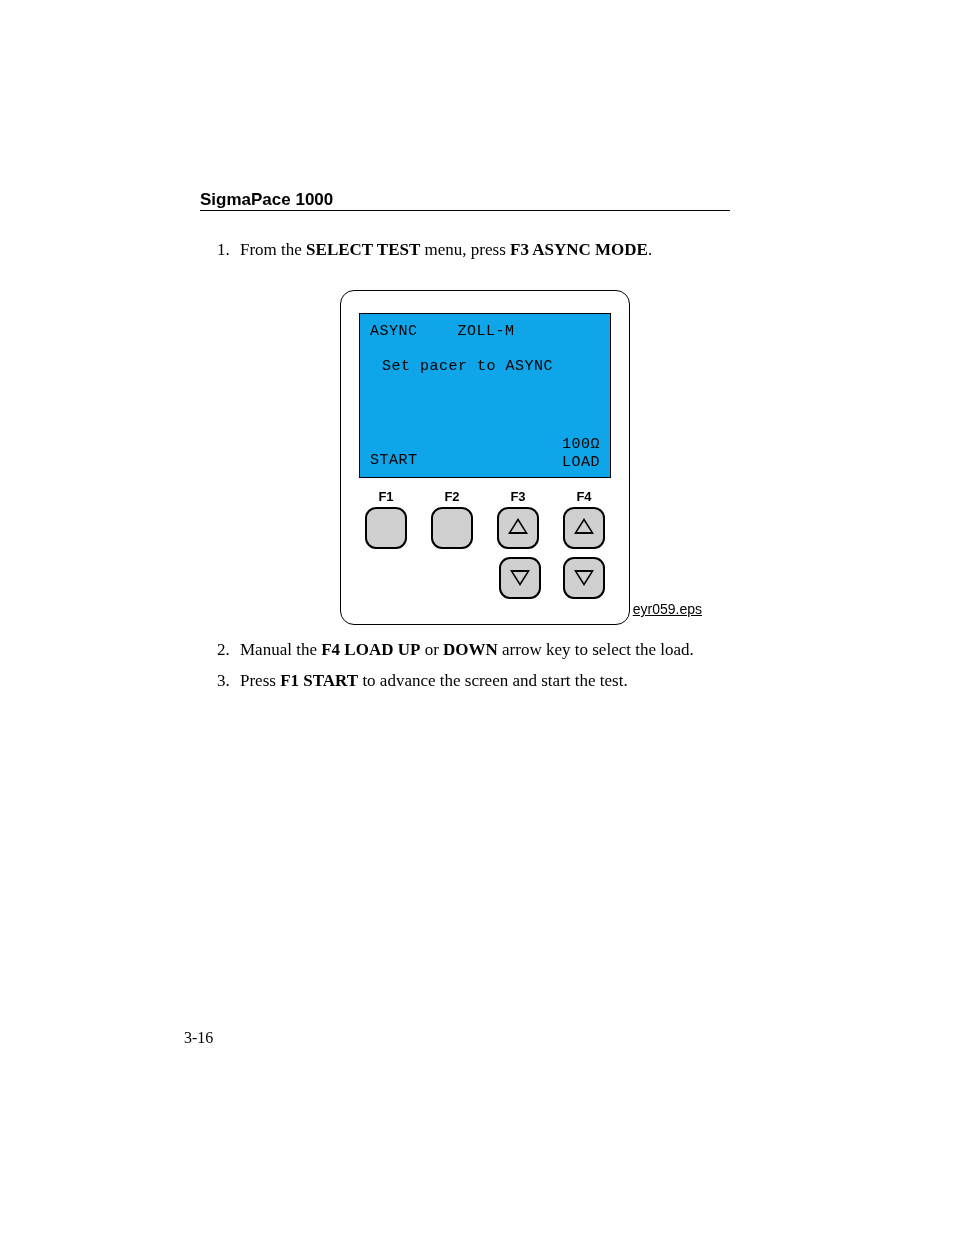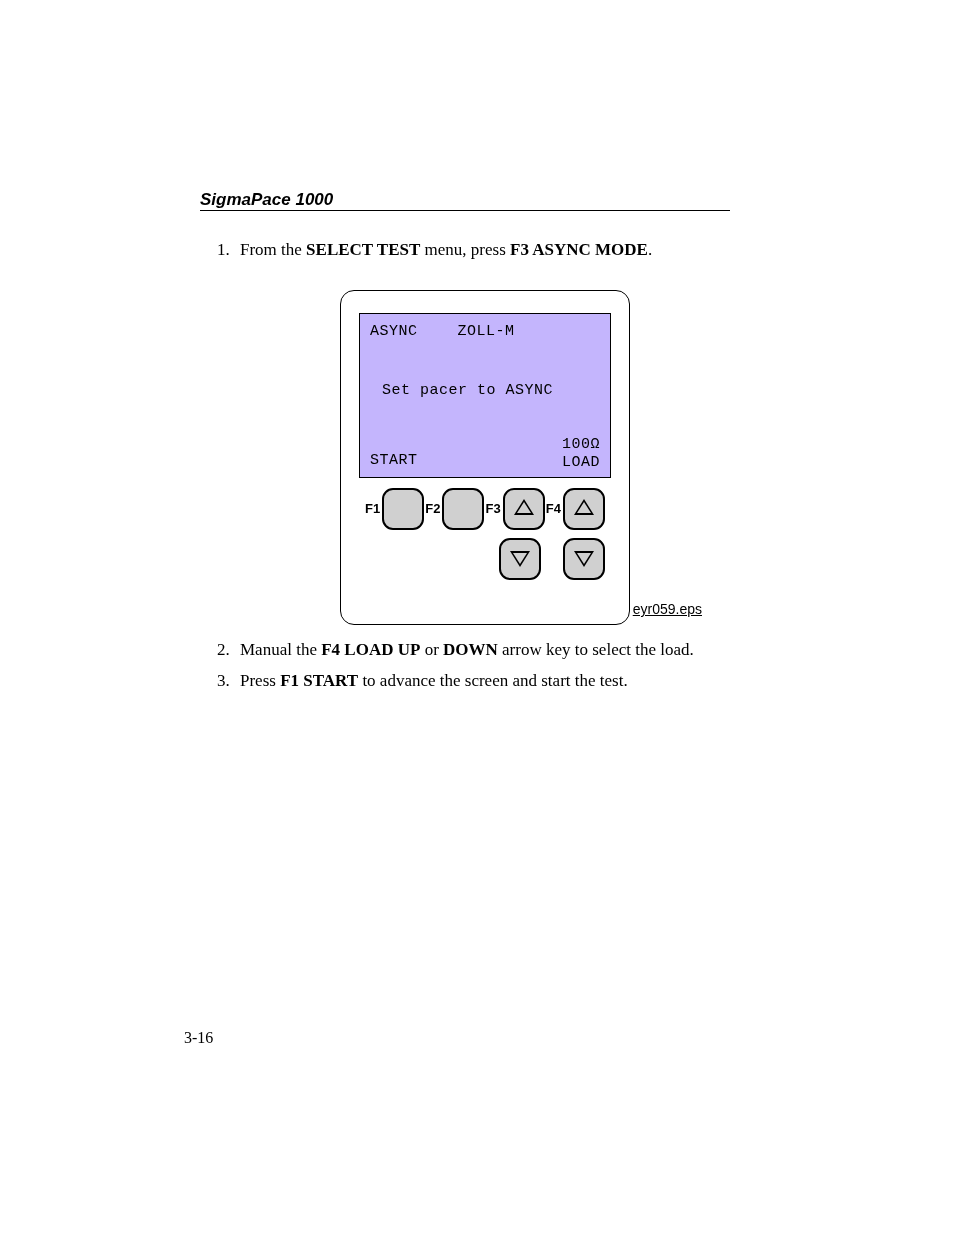--- a/index.html
+++ b/index.html
@@ -18,21 +18,20 @@
   }
   .content {
     position: absolute;
     left: 200px;
     top: 190px;
     width: 530px;
   }
   .header-title {
     font-family: Arial, Helvetica, sans-serif;
     font-weight: bold;
-    font-style: italic;
     font-size: 17px;
     margin: 0;
   }
   .header-subtitle {
     font-family: Arial, Helvetica, sans-serif;
     font-style: italic;
     font-size: 14px;
     margin: 0 0 6px 0;
   }
   .header-rule {
@@ -67,42 +66,41 @@
     background: #fff;
     position: relative;
     padding: 22px 18px 10px 18px;
   }
   
   .lcd {
     box-sizing: border-box;
     width: 100%;
     height: 165px;
     border: 1.5px solid #000;
-    background: #c4b5fd;
+    background: #0ea5e9;
     position: relative;
     font-family: "Courier New", Courier, monospace;
     font-size: 15px;
     letter-spacing: 0.5px;
   }
   .lcd-row-top {
     position: absolute;
     top: 8px;
     left: 10px;
     right: 10px;
     display: flex;
     justify-content: flex-start;
     gap: 40px;
   }
   .lcd-msg {
     position: absolute;
     top: 44px;
     left: 22px;
     right: 10px;
     line-height: 1.25;
-    margin-top: 24px;
   }
   .lcd-bottom {
     position: absolute;
     bottom: 6px;
     left: 10px;
     right: 10px;
   }
   .lcd-bottom .start {
     position: absolute;
     bottom: 0;
@@ -118,21 +116,21 @@
 
   
   .fkeys {
     margin-top: 10px;
     display: flex;
     justify-content: space-between;
     padding: 0 6px;
   }
   .fkey-col {
     display: flex;
-    flex-direction: row;
+    flex-direction: column;
     align-items: center;
     gap: 2px;
   }
   .fkey-label {
     font-family: Arial, Helvetica, sans-serif;
     font-weight: bold;
     font-size: 13px;
   }
   .btn {
     width: 38px;

